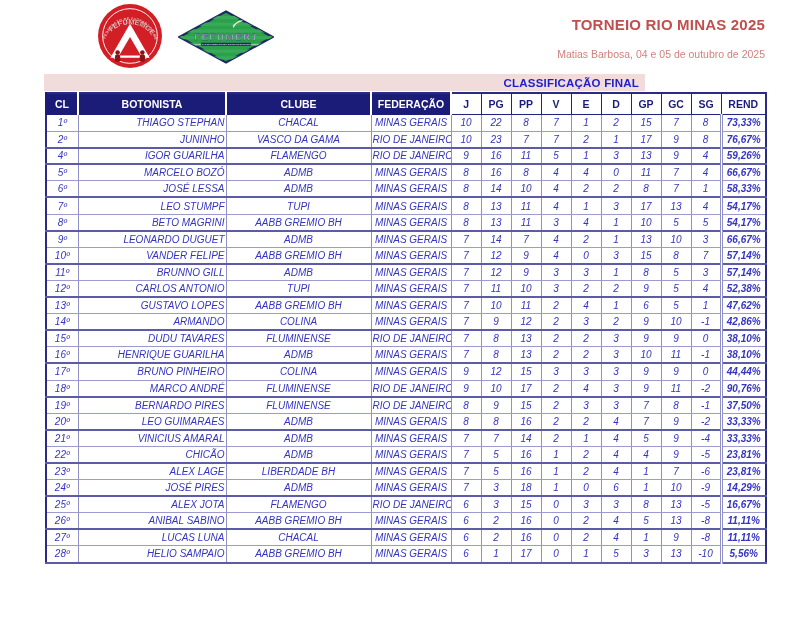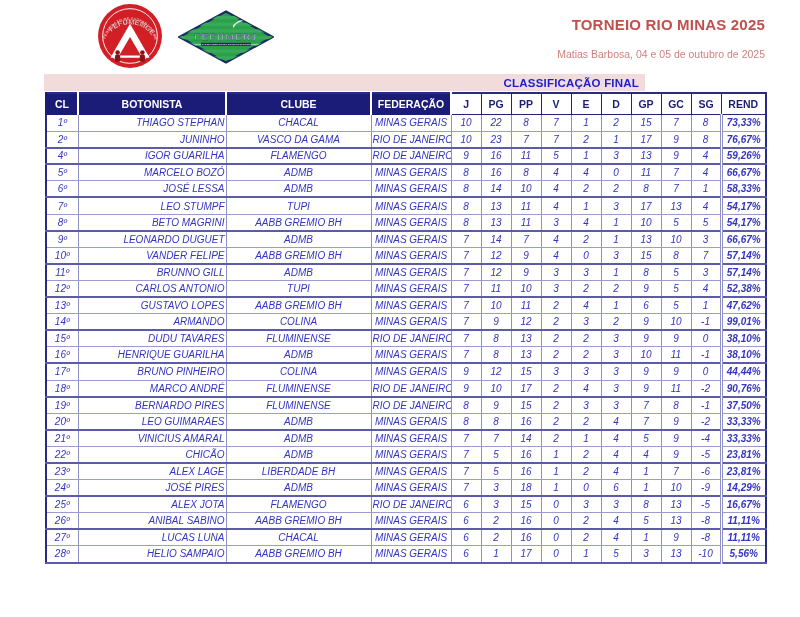--- a/index.html
+++ b/index.html
@@ -343,21 +343,21 @@
           <td class="c3">MINAS GERAIS</td>
           <td class="c4">7</td>
           <td class="c5">9</td>
           <td class="c6">12</td>
           <td class="c7">2</td>
           <td class="c8">3</td>
           <td class="c9">2</td>
           <td class="c10">9</td>
           <td class="c11">10</td>
           <td class="c12">-1</td>
-          <td class="c13">99,01%</td>
+          <td class="c13">42,86%</td>
         </tr>
         <tr>
           <td class="c0">15º</td>
           <td class="c1">DUDU TAVARES</td>
           <td class="c2">FLUMINENSE</td>
           <td class="c3">RIO DE JANEIRO</td>
           <td class="c4">7</td>
           <td class="c5">8</td>
           <td class="c6">13</td>
           <td class="c7">2</td>

